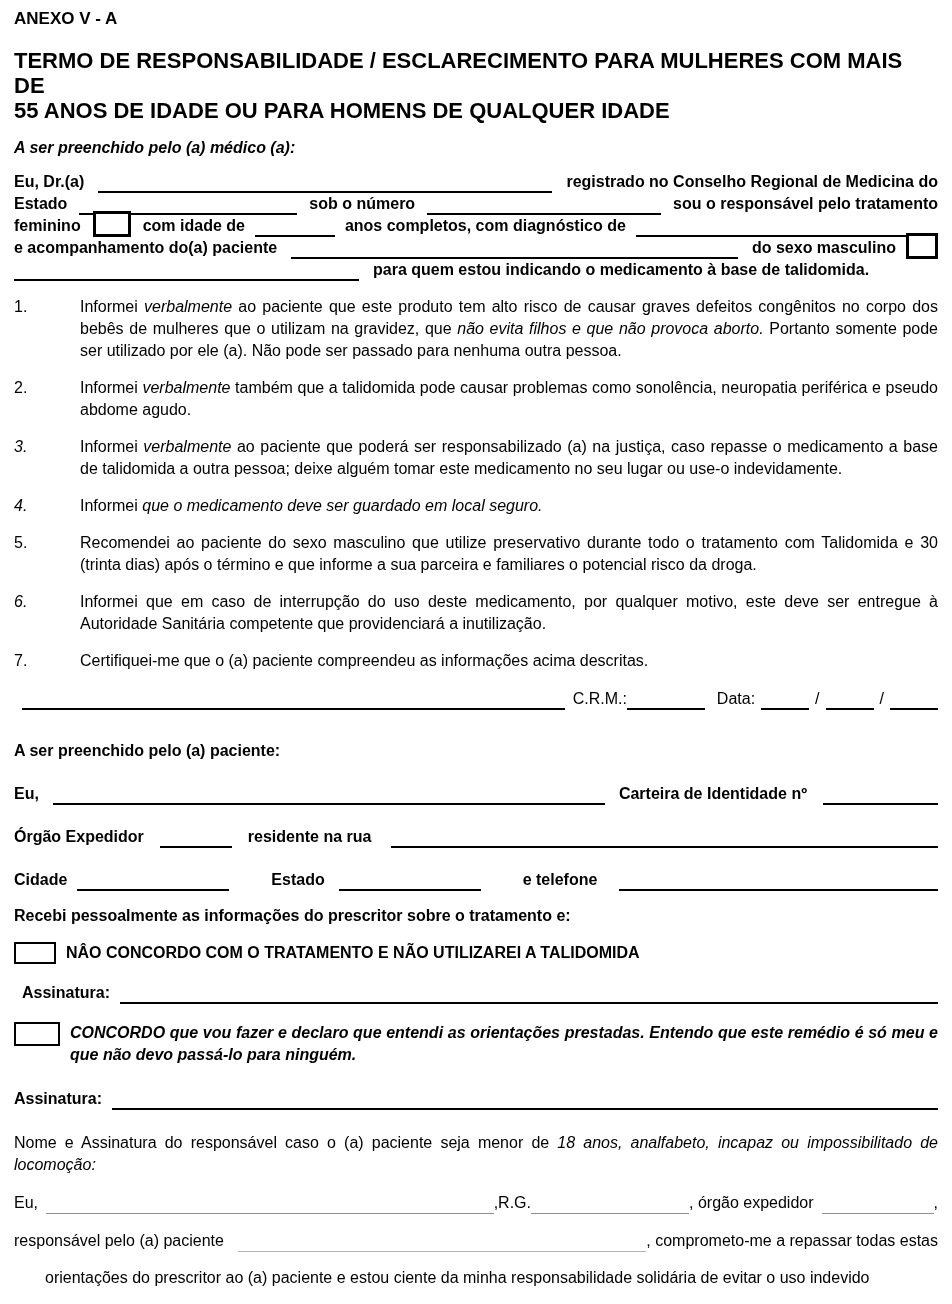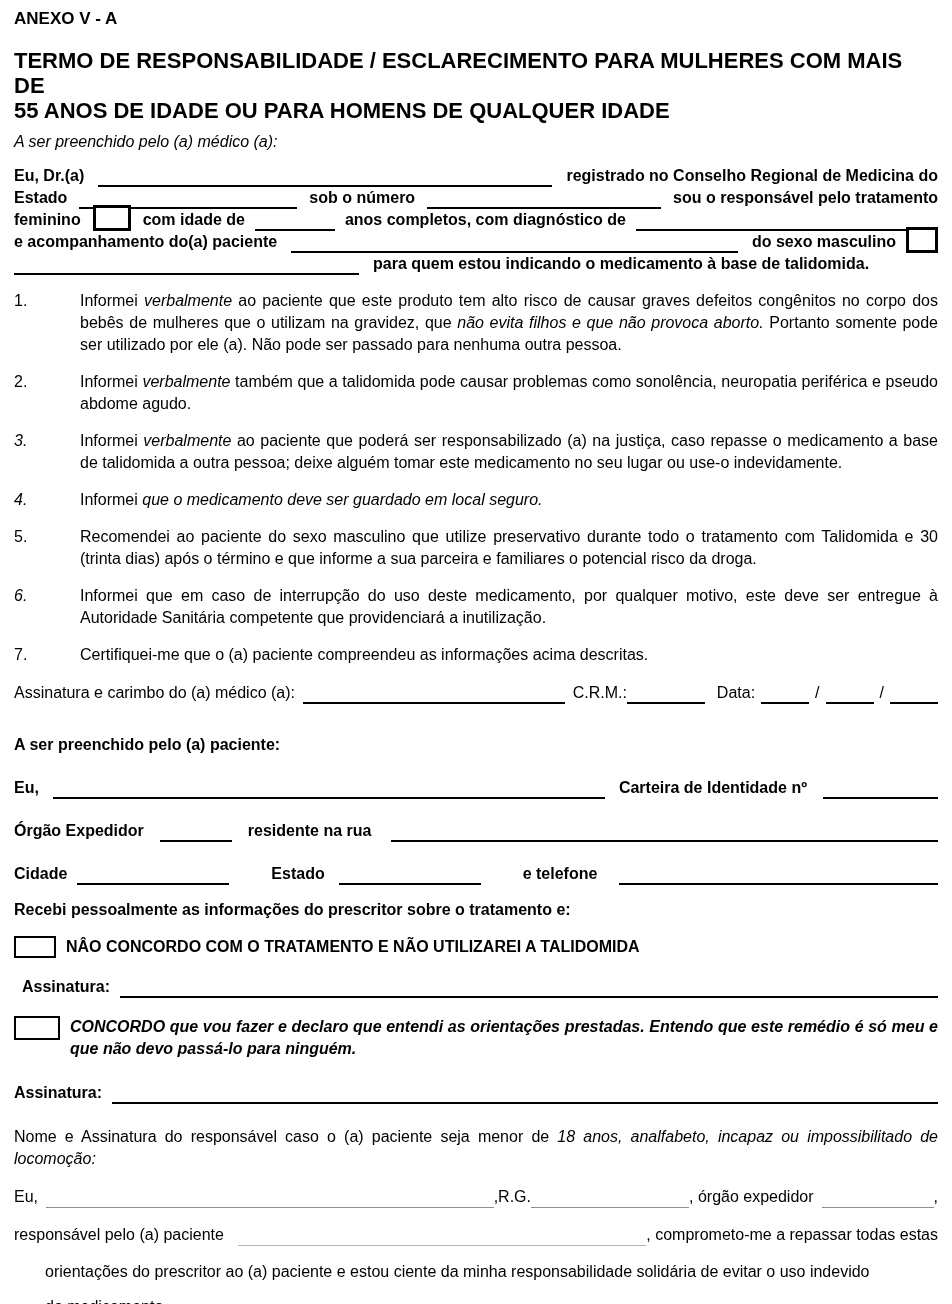--- a/index.html
+++ b/index.html
@@ -10,21 +10,21 @@
     font-family: "Liberation Sans", sans-serif;
     font-size: 16px;
     line-height: 22px;
   }
   .page { padding: 8px 14px 12px 14px; }
 
   .center { text-align: left; }
   .annex-title { font-weight: bold; font-size: 17px; }
   .main-title { font-weight: bold; font-size: 22px; line-height: 25px; margin-top: 18px; }
 
-  .section-heading-medico { font-weight: normal; font-style: italic; margin-top: 8px; }
+  .section-heading-medico { font-weight: bold; font-style: italic; margin-top: 14px; }
   .section-heading-paciente { font-weight: bold; margin-top: 30px; }
 
   .fillrow { display: flex; align-items: flex-end; }
   .fillrow > span { white-space: nowrap; }
   .blank {
     display: inline-block;
     border-bottom: 2px solid #000;
     height: 17px;
     flex-shrink: 0;
   }
@@ -130,21 +130,20 @@
       <div class="num italic">6.</div>
       <div class="itext"><span>Informei que em caso de interrupção do uso deste medicamento, por qualquer motivo, este deve ser entregue à Autoridade Sanitária competente que providenciará a inutilização.</span></div>
     </div>
     <div class="item">
       <div class="num">7.</div>
       <div class="itext"><span>Certifiquei-me que o (a) paciente compreendeu as informações acima descritas.</span></div>
     </div>
   </div>
 
   <div class="fillrow sig-row">
-    <span>Assinatura e carimbo do (a) médico (a):</span>
     <span class="blank grow" style="margin:0 8px;"></span>
     <span>C.R.M.:</span>
     <span class="blank" style="width:78px;"></span>
     <span style="margin-left:12px;">Data:</span>
     <span class="blank" style="width:48px; margin:0 6px;"></span>
     <span>/</span>
     <span class="blank" style="width:48px; margin:0 6px;"></span>
     <span>/</span>
     <span class="blank" style="width:48px; margin-left:6px;"></span>
   </div>

